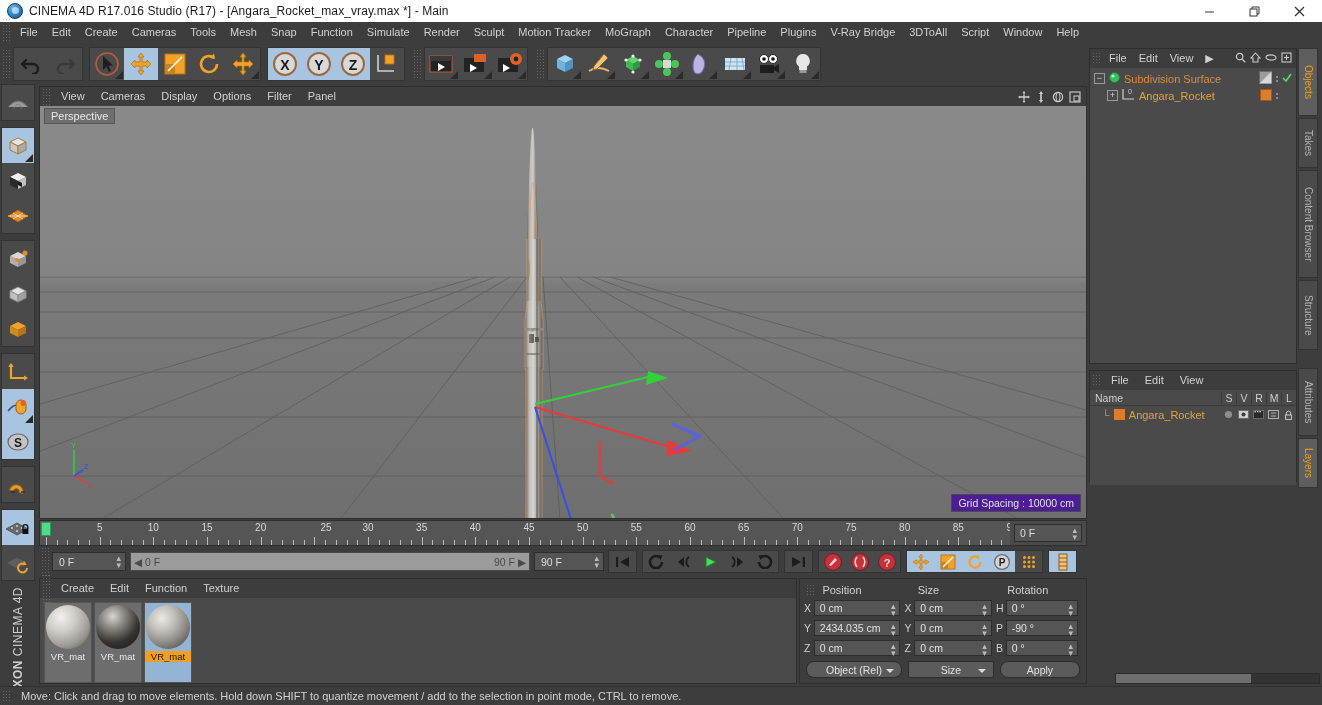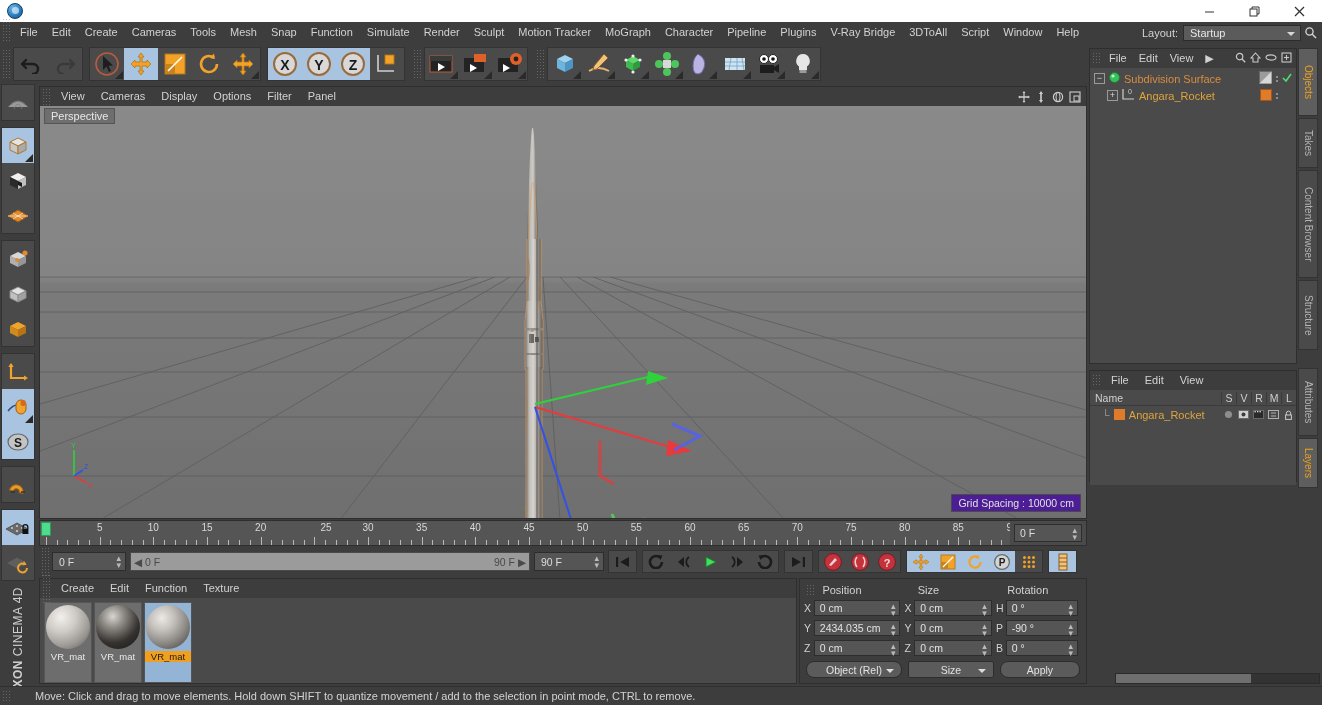--- a/index.html
+++ b/index.html
@@ -292,36 +292,37 @@
     white-space: nowrap;
   }
   .vtab.active { background: #5e5e5e; }
   .vtab.active span { color: #f0a01e; }
 
   
   .statusbar {
     position: absolute; left: 0; bottom: 0; width: 1322px; height: 19px;
     background: #3d3d3d; display: flex; align-items: center; border-top: 1px solid #303030;
   }
-  .statusbar .txt { font-size: 11px; color: #d2d2d2; margin-left: 22px; text-align: center; }
+  .statusbar .txt { font-size: 11px; color: #d2d2d2; margin-left: 8px; text-align: center; }
 
   
   .hscroll {
     position: absolute; right: 2px; bottom: 21px; width: 205px; height: 11px;
     background: #333; border: 1px solid #2a2a2a;
   }
   .hscroll .thumb { height: 100%; width: 135px; background: #6e6e6e; }
 </style>
 </head>
 <body>
 
 <div class="app">
 
   <div class="titlebar">
     <div class="tb-icon"></div>
+    <div class="tb-title">CINEMA 4D R17.016 Studio (R17) - [Angara_Rocket_max_vray.max *] - Main</div>
     <div class="tb-buttons">
       <div class="tb-btn">
         <svg width="11" height="11" viewBox="0 0 11 11">
             <line x1="1" y1="6" x2="10" y2="6" stroke="#333" stroke-width="1"></line>
           </svg>
       </div>
       <div class="tb-btn">
         <svg width="11" height="11" viewBox="0 0 11 11">
           <rect x="1" y="3" width="7" height="7" fill="none" stroke="#333" stroke-width="1"></rect>
           <path d="M3 3 V1 H10 V8 H8" fill="none" stroke="#333" stroke-width="1"></path>
@@ -354,33 +355,20 @@
     <div class="menu-item">Character</div>
     <div class="menu-item">Pipeline</div>
     <div class="menu-item">Plugins</div>
     <div class="menu-item">V-Ray Bridge</div>
     <div class="menu-item">3DToAll</div>
     <div class="menu-item">Script</div>
     <div class="menu-item">Window</div>
     <div class="menu-item">Help</div>
   </div>
 
-  <div class="layout-zone">
-    <div class="layout-label">Layout:</div>
-    <div class="layout-select">
-      <span>Startup</span>
-      <span class="caret"></span>
-    </div>
-    <div class="search-ic">
-      <svg width="13" height="13" viewBox="0 0 13 13">
-        <circle cx="5.5" cy="5.5" r="3.6" fill="none" stroke="#d8d8d8" stroke-width="1.3"></circle>
-        <line x1="8.3" y1="8.3" x2="12" y2="12" stroke="#d8d8d8" stroke-width="1.4"></line>
-      </svg>
-    </div>
-  </div>
 
   <div class="toolbar">
     <div class="grip"></div>
 
     <div class="tgroup">
       <div class="tbtn">
         <svg width="22" height="20" viewBox="0 0 22 20">
           <path d="M6 6 L2 10 L6 14" fill="none" stroke="#1c1c1c" stroke-width="2.4" stroke-linecap="round" stroke-linejoin="round"></path>
           <path d="M2.5 10 H13 a5 5 0 0 1 0 10" fill="none" stroke="#1c1c1c" stroke-width="2.4" stroke-linecap="round"></path>
         </svg>

